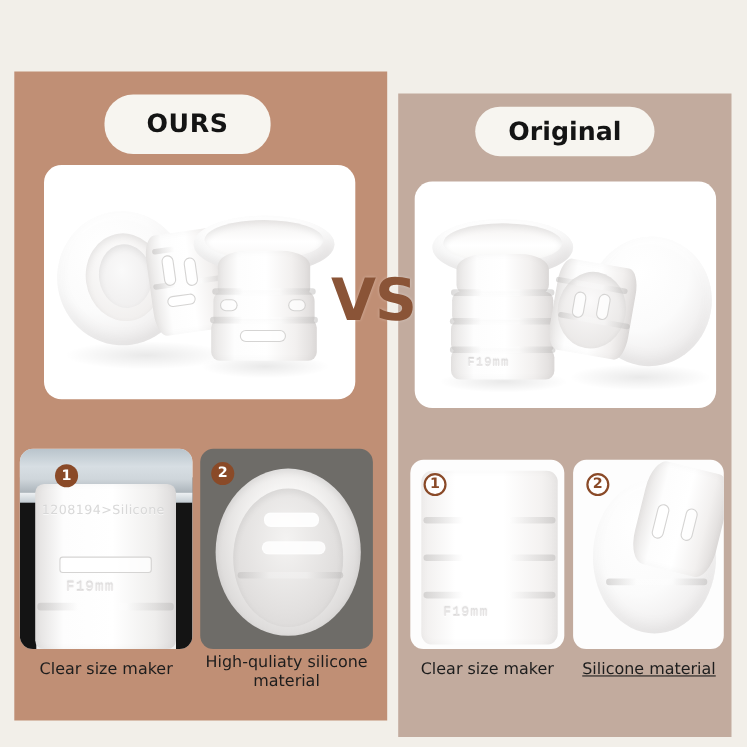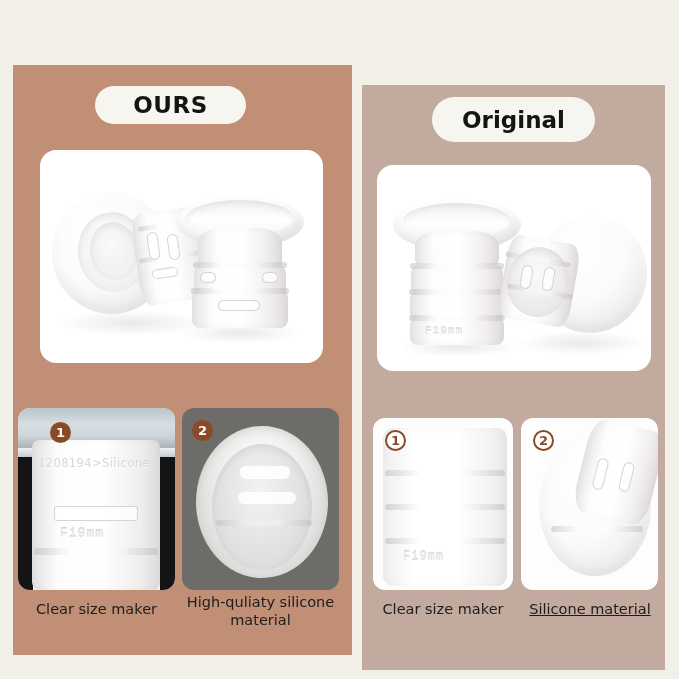--- a/index.html
+++ b/index.html
@@ -48,21 +48,21 @@
     border-radius: 26px;
     display: flex;
     align-items: center;
     justify-content: center;
     color: #141414;
     font-weight: bold;
     font-family: "DejaVu Sans", sans-serif;
   }
   .pill-ours {
     left: 95px; top: 86px;
-    width: 151px; height: 38px;
+    width: 151px; height: 54px;
     font-size: 23px;
     letter-spacing: 0.5px;
   }
   .pill-orig {
     left: 432px; top: 97px;
     width: 163px; height: 45px;
     font-size: 23px;
   }
 
   
@@ -307,14 +307,15 @@
     <div class="badge badge-outline" style="left:12px; top:12px;">2</div>
   </div>
 
   <div class="pill pill-orig">
     <span>Original</span>
   </div>
 
   <div class="caption cap-r1">Clear size maker</div>
   <div class="caption cap-r2">Silicone material</div>
 
+  <div class="vs">VS</div>
 
 </div>
 
 </body></html>

